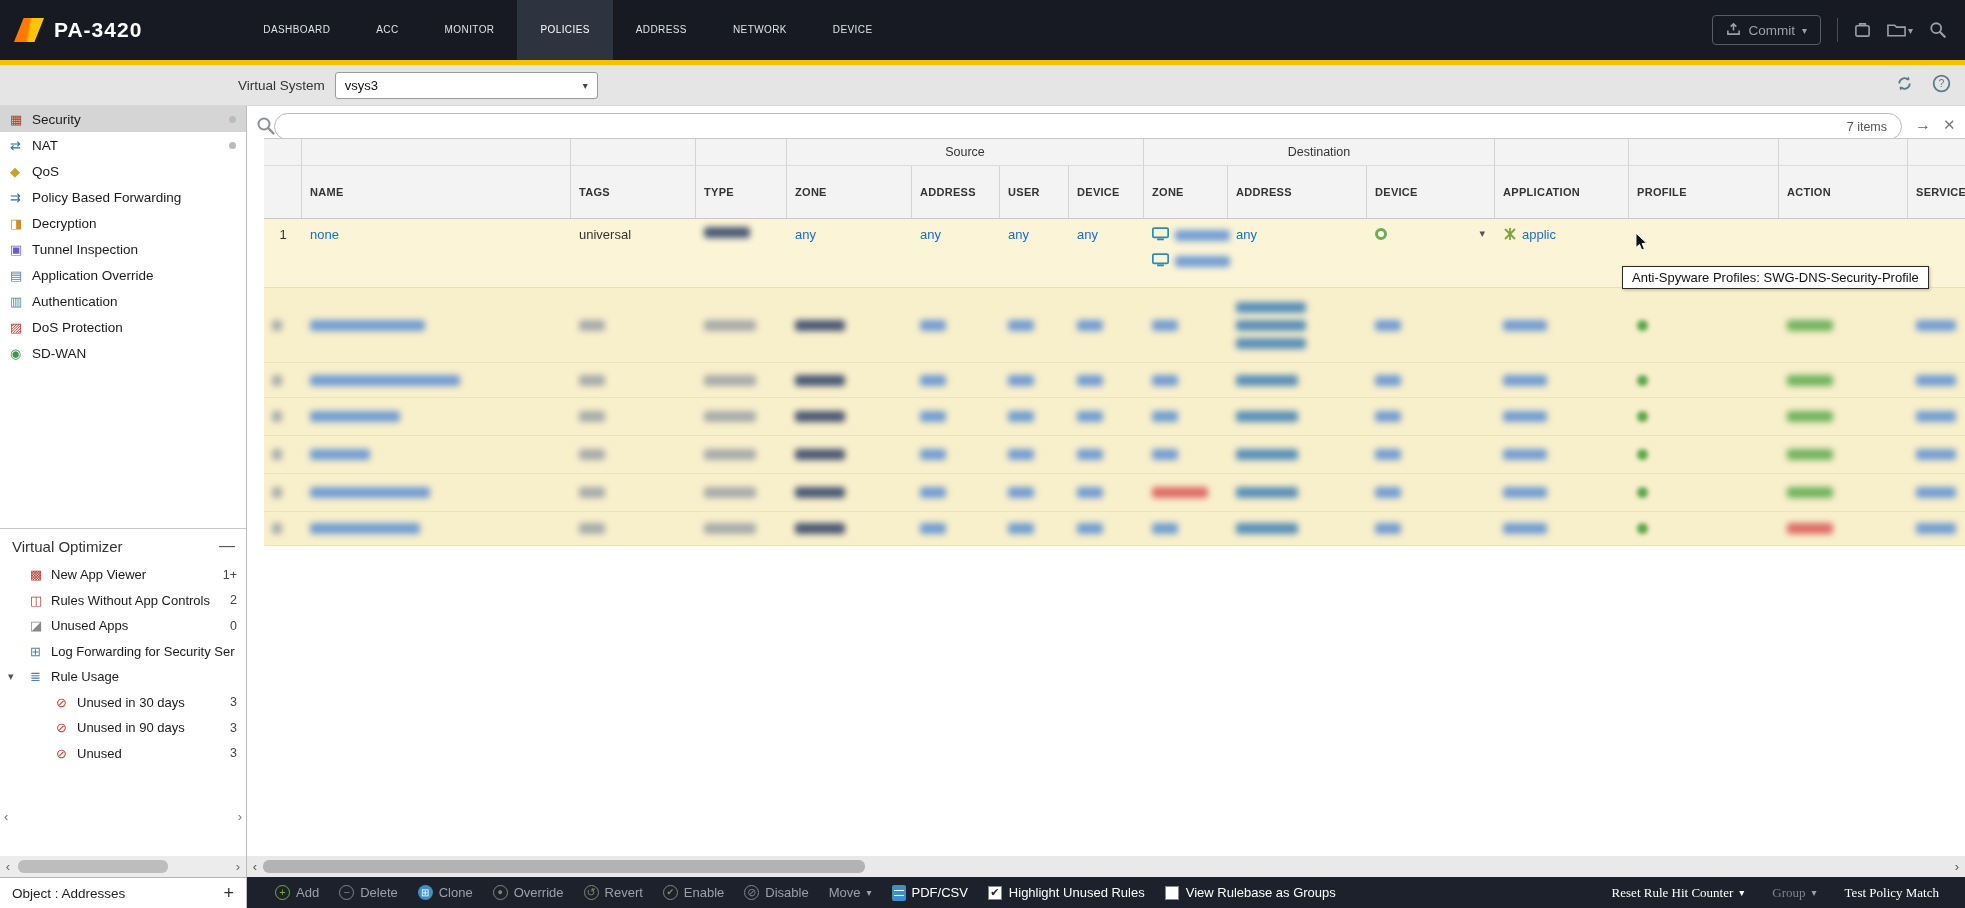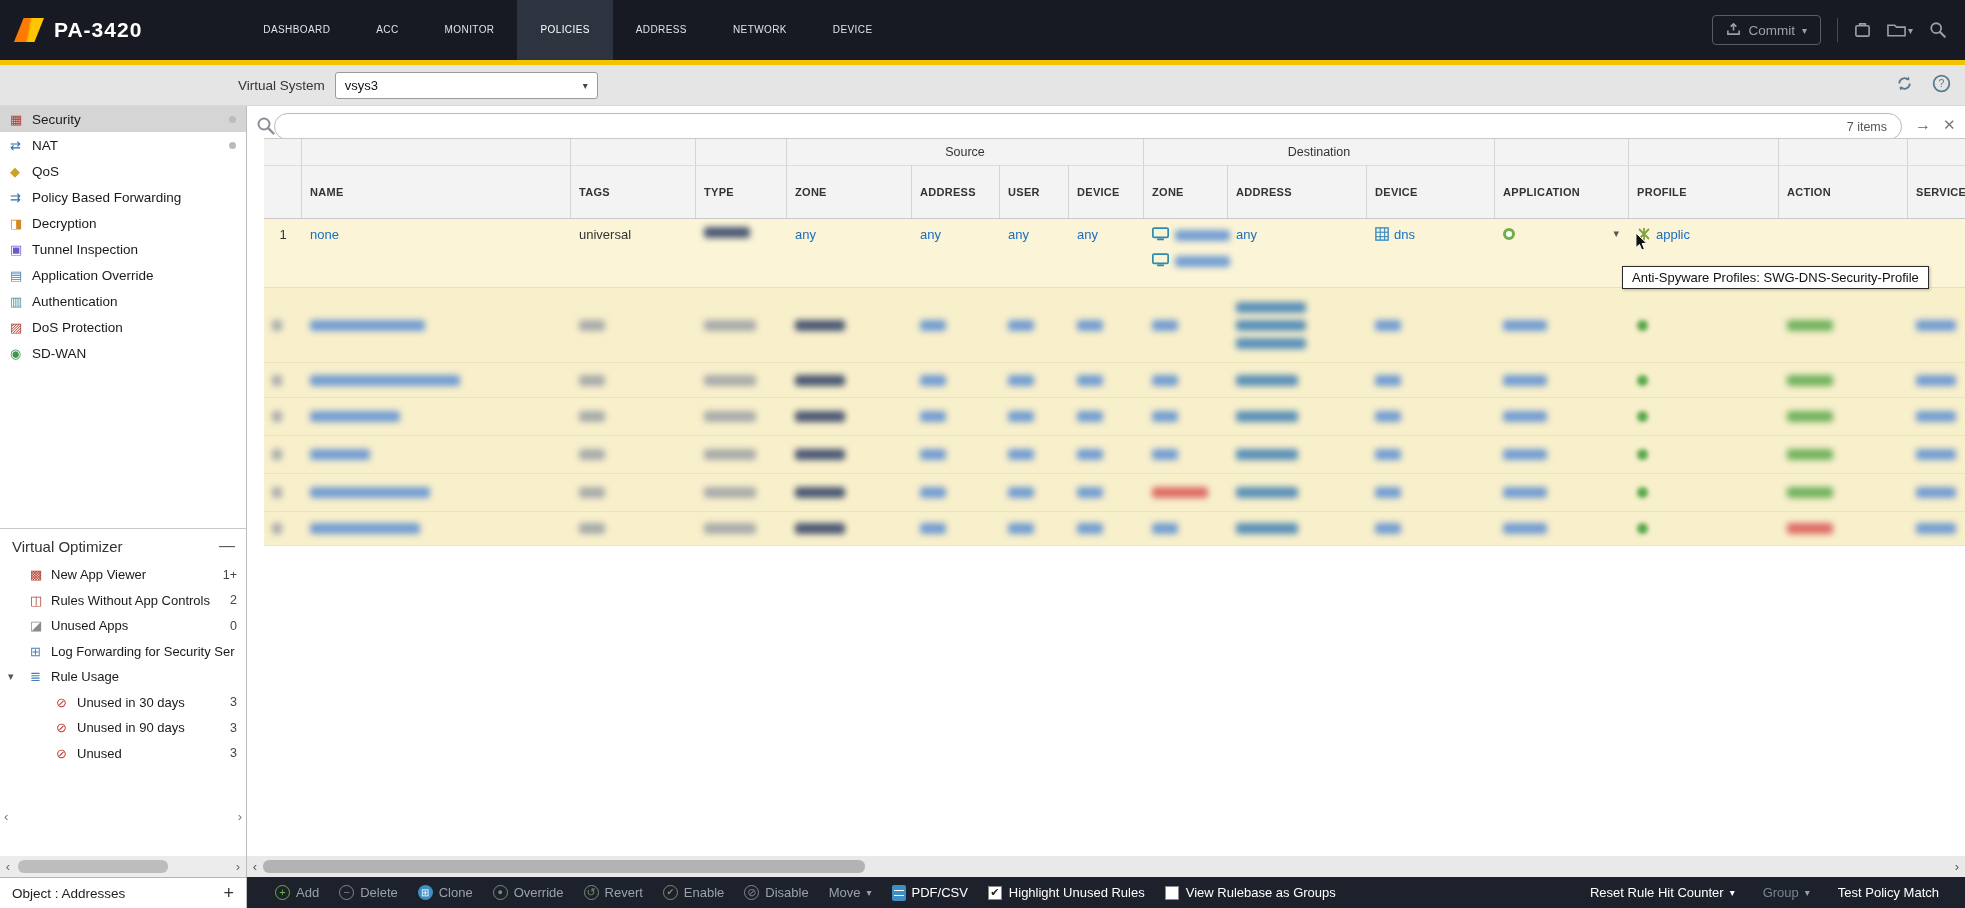--- a/index.html
+++ b/index.html
@@ -103,21 +103,21 @@
   .fic.clone { background:#3d8fc4; color:#fff; font-size:10px; }
   .fic.override { border:1.5px solid #7d8a74; color:#7d8a74; font-size:9px; }
   .fic.revert { border:1.5px solid #7d8a74; color:#7d8a74; font-size:11px; }
   .fic.enable { border:1.5px solid #7d8a74; color:#7d8a74; font-size:9px; }
   .fic.disable { border:1.5px solid #80858f; color:#80858f; font-size:11px; }
   .pdf-ic { width:14px; height:16px; background:#3d8fc4; border-radius:2px; background-image:repeating-linear-gradient(#3d8fc4 0 3px,#fff 3px 4.5px); background-size:10px 12px; background-position:2px 2px; background-repeat:no-repeat; }
   .fbtn.white { color:#fff; }
   .fcheck { display:flex; align-items:center; gap:7px; color:#fff; cursor:pointer; white-space:nowrap; }
   .cbox { width:14px; height:14px; background:#fff; border:1px solid #888; display:inline-flex; align-items:center; justify-content:center; font-size:11px; color:#222; }
   .fright { margin-left:auto; display:flex; align-items:center; gap:28px; margin-right:26px; }
-  .fdrop { display:flex; align-items:center; gap:6px; color:#fff; cursor:pointer; white-space:nowrap; }
+  .fdrop { display:flex; align-items:center; gap:6px; color:#fff; cursor:pointer; white-space:nowrap;font-family:Liberation Serif, serif; }
   .fdrop.dim { color:#7a8391; }
 </style>
 </head>
 <body>
 
 <div class="topbar">
   <div class="brand">
     <div class="brand-logo"></div>
     <div class="brand-name">PA-3420</div>
   </div>
@@ -370,30 +370,20 @@
                   <rect x="1" y="1" width="18" height="11" rx="1.5" fill="none" stroke="#2e8bb0" stroke-width="2"></rect>
                   <rect x="6" y="13.2" width="8" height="2.2" fill="#2e8bb0"></rect>
                 </svg></span>
               <span class="blob" style="width:55px;background:#5b8fd4"></span>
             </div>
         </div>
       </div>
       <div class="cell">
           <span class="link">any</span>
         </div>
-      <div class="cell">
-          <span><svg width="14" height="14" viewBox="0 0 16 16">
-              <rect x="1" y="1" width="14" height="14" fill="none" stroke="#3d8fc4" stroke-width="1.6"></rect>
-              <line x1="1" y1="6" x2="15" y2="6" stroke="#3d8fc4" stroke-width="1.3"></line>
-              <line x1="1" y1="11" x2="15" y2="11" stroke="#3d8fc4" stroke-width="1.3"></line>
-              <line x1="6" y1="1" x2="6" y2="15" stroke="#3d8fc4" stroke-width="1.3"></line>
-              <line x1="11" y1="1" x2="11" y2="15" stroke="#3d8fc4" stroke-width="1.3"></line>
-            </svg></span>
-          <span class="link">dns</span>
-        </div>
       <div class="cell profile-cell">
         <span class="profile-dot"></span>
         <span class="profile-caret">▾</span>
       </div>
       <div class="cell">
           <span><svg width="14" height="14" viewBox="0 0 14 14">
               <line x1="2" y1="2" x2="12" y2="12" stroke="#7fa33c" stroke-width="1.8"></line>
               <line x1="12" y1="2" x2="2" y2="12" stroke="#7fa33c" stroke-width="1.8"></line>
               <line x1="7" y1="1" x2="7" y2="13" stroke="#7fa33c" stroke-width="1.8"></line>
             </svg></span>

